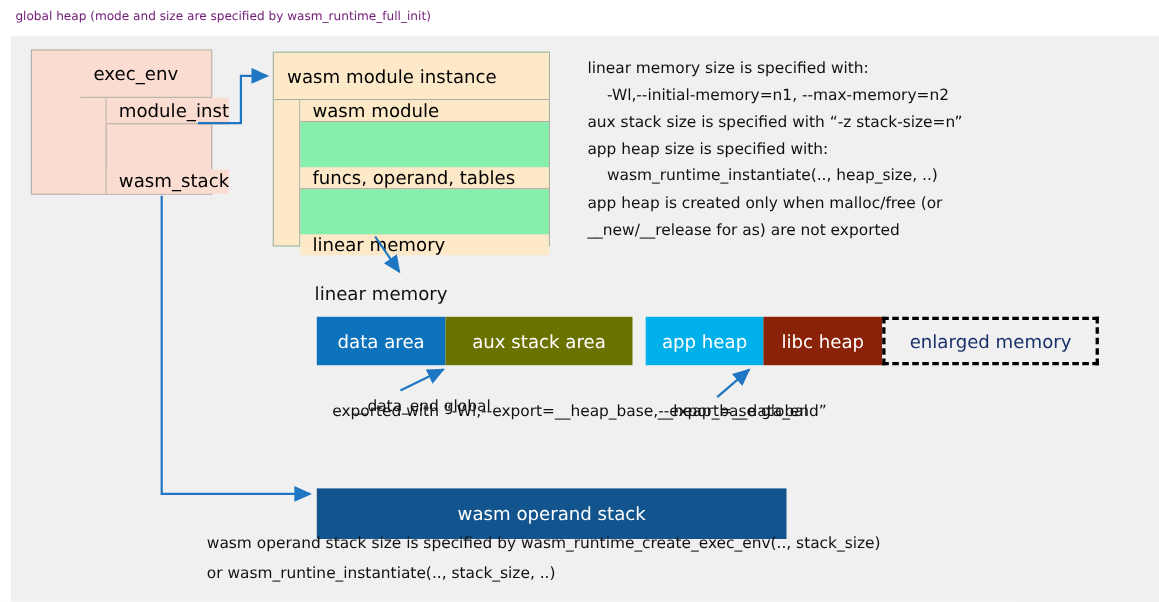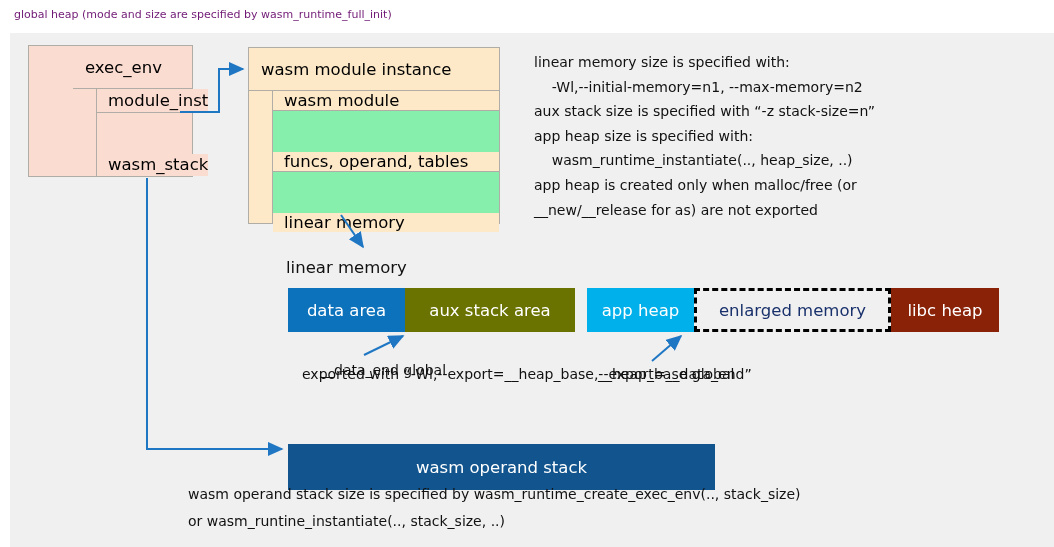--- a/index.html
+++ b/index.html
@@ -209,22 +209,22 @@
     wasm_runtime_instantiate(.., heap_size, ..)
 app heap is created only when malloc/free (or
 __new/__release for as) are not exported</div>
 
   <div id="linear-memory-caption">linear memory</div>
 
   <div class="membar">
     <div class="seg" style="width:117px; background:#0c72bb;">data area</div>
     <div class="seg" style="width:170px; background:#6b7300;">aux stack area</div>
     <div class="seg" style="width:107px; background:#00b0ea;margin-left:12px;">app heap</div>
+    <div class="seg" style="width:108px; background:#8a2208;">libc heap</div>
     <div class="seg enlarged" style="width:197px;">enlarged memory</div>
-    <div class="seg" style="width:108px; background:#8a2208;">libc heap</div>
   </div>
 
   <div class="note" id="data-end-label">__data_end global</div>
   <div class="note" id="heap-base-label">__heap_base global</div>
   <div class="note" id="globals-note">exported with “-Wl,--export=__heap_base,--export=__data_end”</div>
 
   <div id="operand-stack-box">wasm operand stack</div>
   <div class="note" id="stack-note">wasm operand stack size is specified by wasm_runtime_create_exec_env(.., stack_size)
 or wasm_runtine_instantiate(.., stack_size, ..)</div>
 

